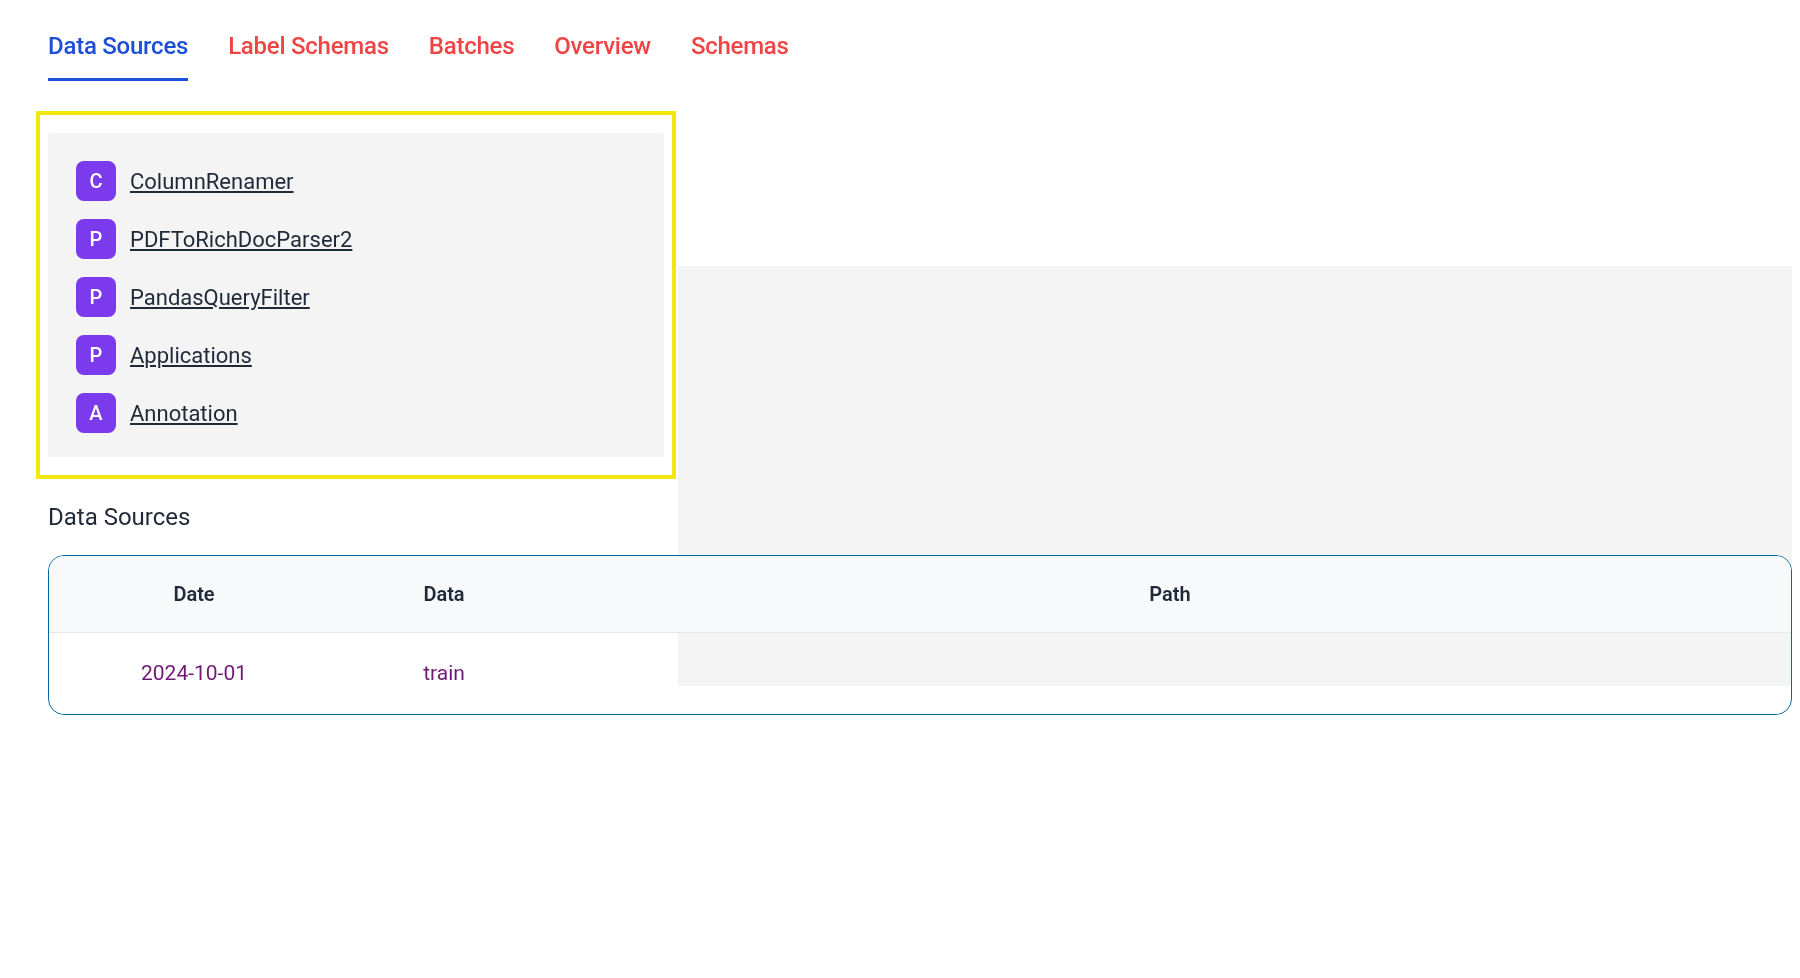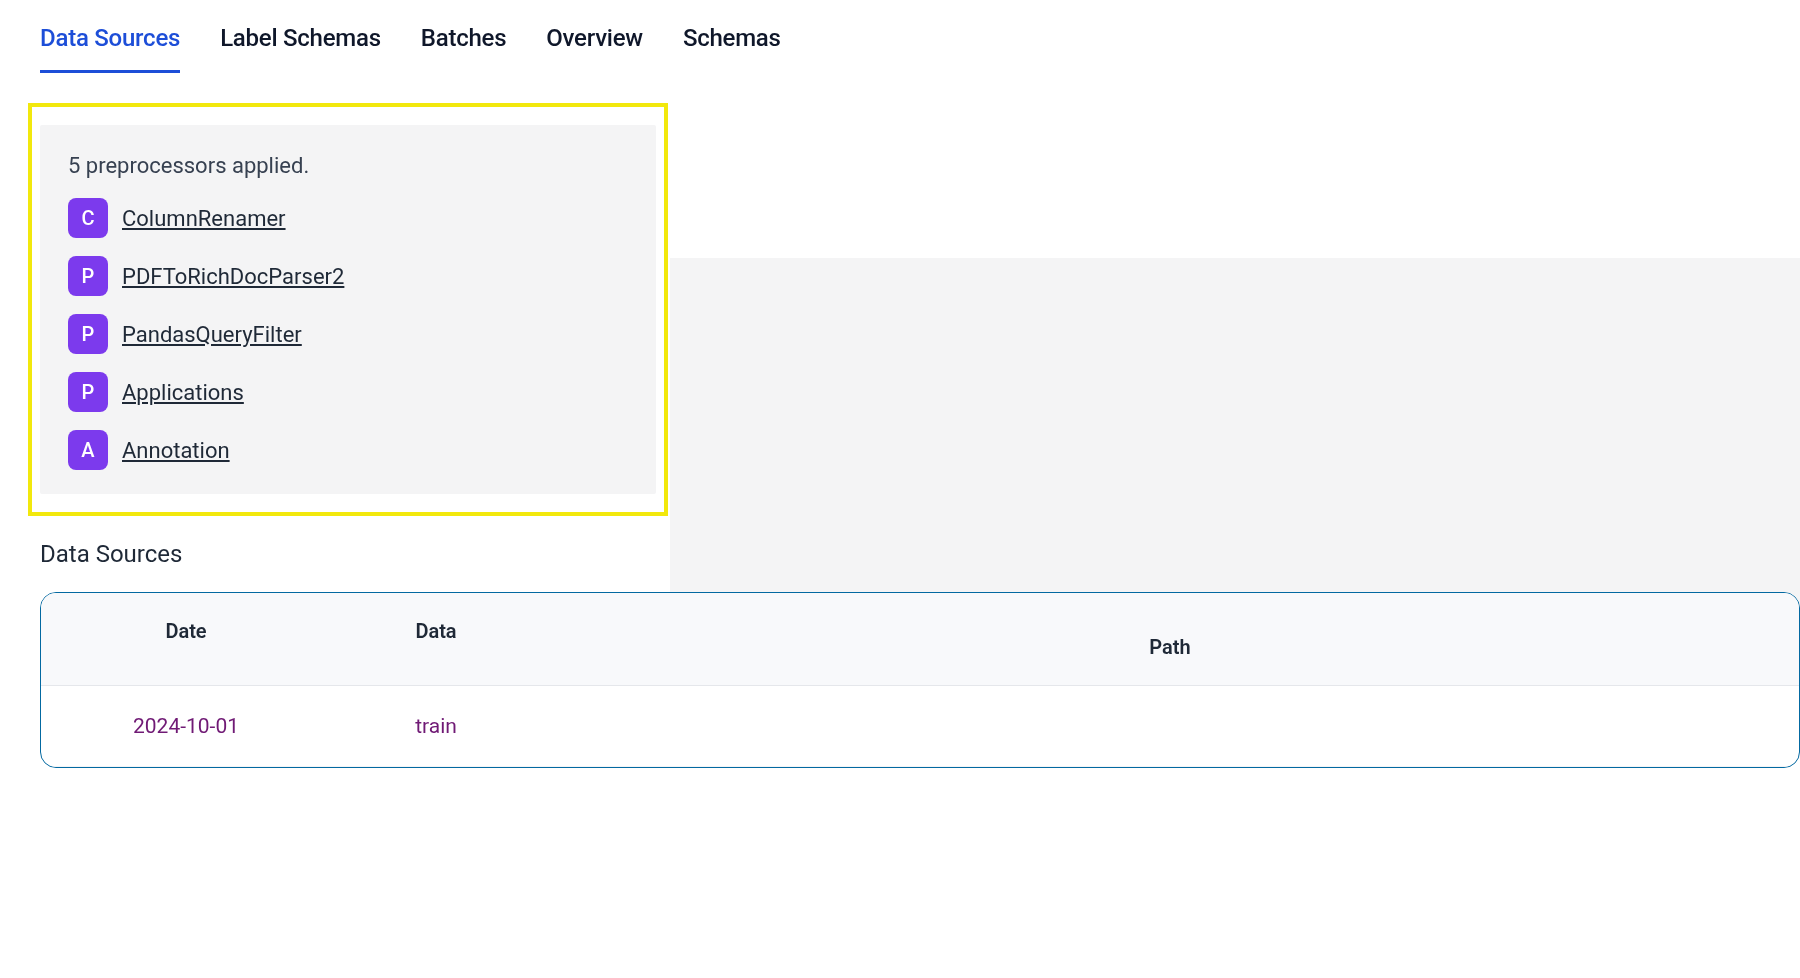--- a/index.html
+++ b/index.html
@@ -7,33 +7,33 @@
       margin: 0;
       padding: 0;
     }
     body {
       font-family: -apple-system, BlinkMacSystemFont, "Segoe UI", Roboto, Helvetica, Arial, sans-serif;
       background: #ffffff;
       color: #1a1a1a;
       font-size: 16px;
     }
     .container {
-      padding: 0;
+      padding: 8px;
     }
     .tabs {
       display: flex;
       gap: 40px;
       padding: 24px 40px 0 40px;
       border-bottom: 1px solid transparent;
       position: relative;
     }
     .tab {
       font-size: 24px;
       font-weight: 500;
-      color: #0f172a;
+      color: #ef4444;
       padding-bottom: 18px;
       cursor: pointer;
       letter-spacing: -0.01em;
     }
     .tab.active {
       color: #1d4ed8;
       border-bottom: 3px solid #1d4ed8;
       margin-bottom: -1px;
     }
     .panel-highlight {
@@ -106,21 +106,21 @@
     }
     .table-row {
       display: flex;
       padding: 28px 20px;
       font-size: 21px;
       color: #701a75;
       border-bottom: 1px solid #f3f4f6;
     }
     .col-date { width: 250px; }
     .col-split { width: 250px; }
-    .col-path { flex: 1; margin-top: 16px; }
+    .col-path { flex: 1; }
     .grey-strip {
       position: absolute;
       left: 670px;
       right: 0;
       top: 155px;
       height: 420px;
       background: #f4f4f5;
       z-index: -1;
     }
     .content-wrap {
@@ -137,21 +137,20 @@
     <div class="tab">Batches</div>
     <div class="tab">Overview</div>
     <div class="tab">Schemas</div>
   </div>
 
   <div class="content-wrap">
     <div class="grey-strip"></div>
 
     <div class="panel-highlight">
       <div class="preprocessors-panel">
-        <div class="panel-summary">5 preprocessors applied.</div>
         <div class="proc-list">
           <div class="proc-item">
             <div class="proc-badge">C</div>
             <div class="proc-label">ColumnRenamer</div>
           </div>
           <div class="proc-item">
             <div class="proc-badge">P</div>
             <div class="proc-label">PDFToRichDocParser2</div>
           </div>
           <div class="proc-item">

